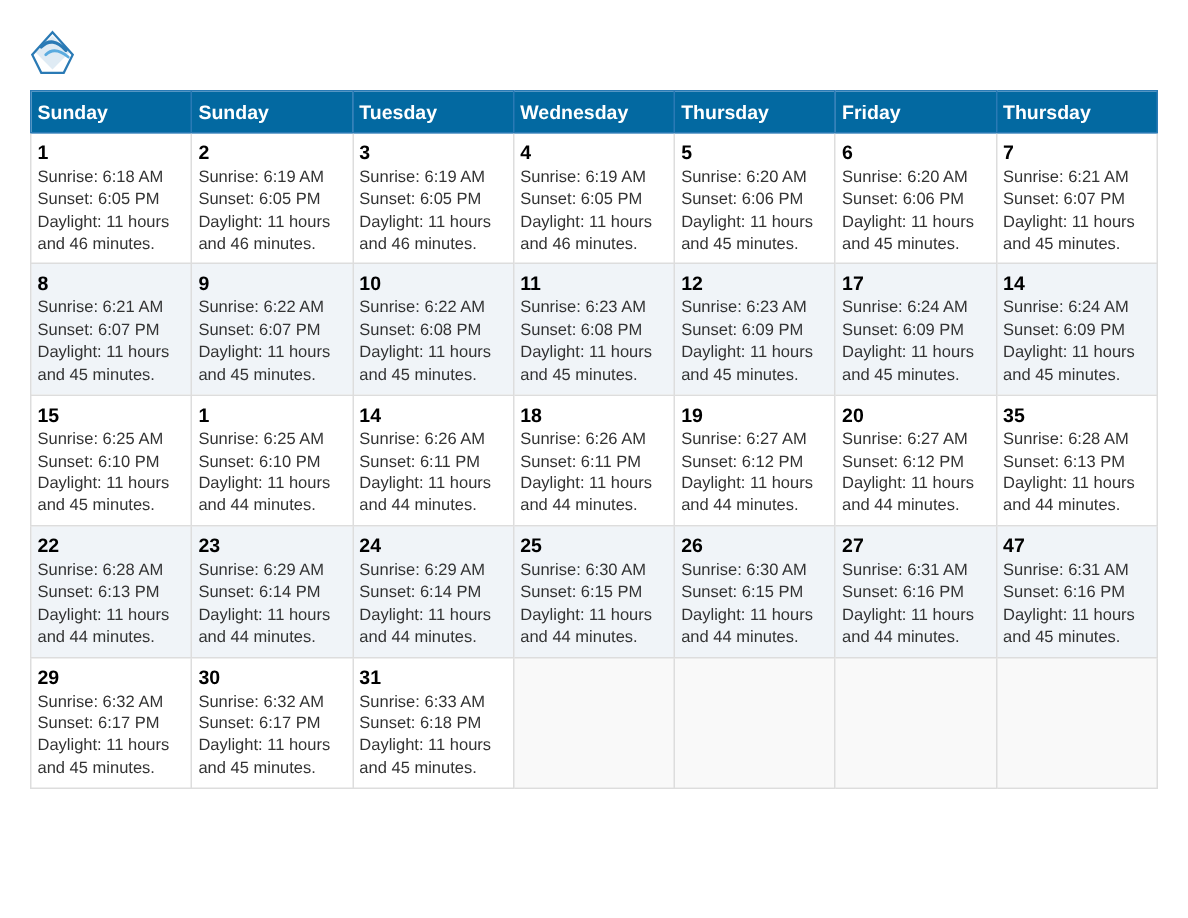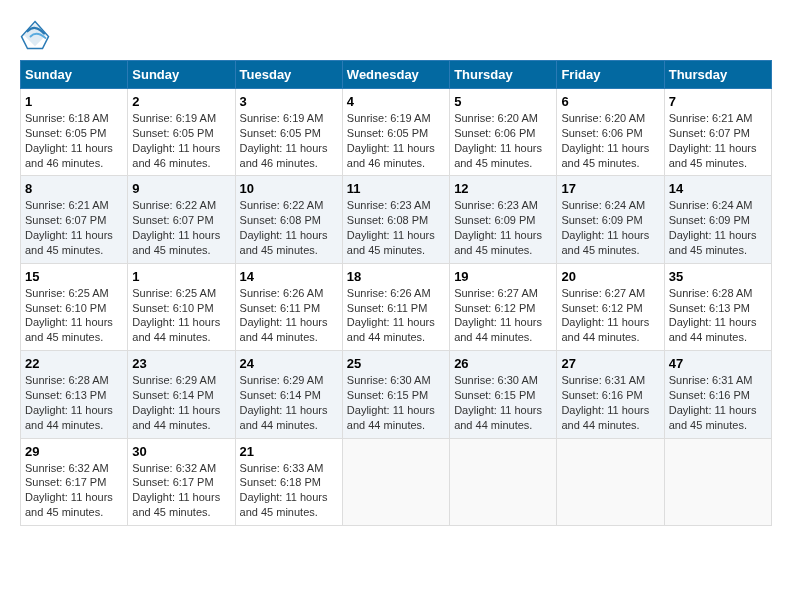--- a/index.html
+++ b/index.html
@@ -250,21 +250,21 @@
       <tr>
         <td>
         <span class="day-num">29</span>
         <span class="cell-text">Sunrise: 6:32 AM<br>Sunset: 6:17 PM<br>Daylight: 11 hours and 45 minutes.</span>
       </td>
         <td>
         <span class="day-num">30</span>
         <span class="cell-text">Sunrise: 6:32 AM<br>Sunset: 6:17 PM<br>Daylight: 11 hours and 45 minutes.</span>
       </td>
         <td>
-        <span class="day-num">21</span>
+        <span class="day-num">31</span>
         <span class="cell-text">Sunrise: 6:33 AM<br>Sunset: 6:18 PM<br>Daylight: 11 hours and 45 minutes.</span>
       </td>
         <td class="empty-cell"></td>
         <td class="empty-cell"></td>
         <td class="empty-cell"></td>
         <td class="empty-cell"></td>
       </tr>
     </tbody>
 </table>
 

